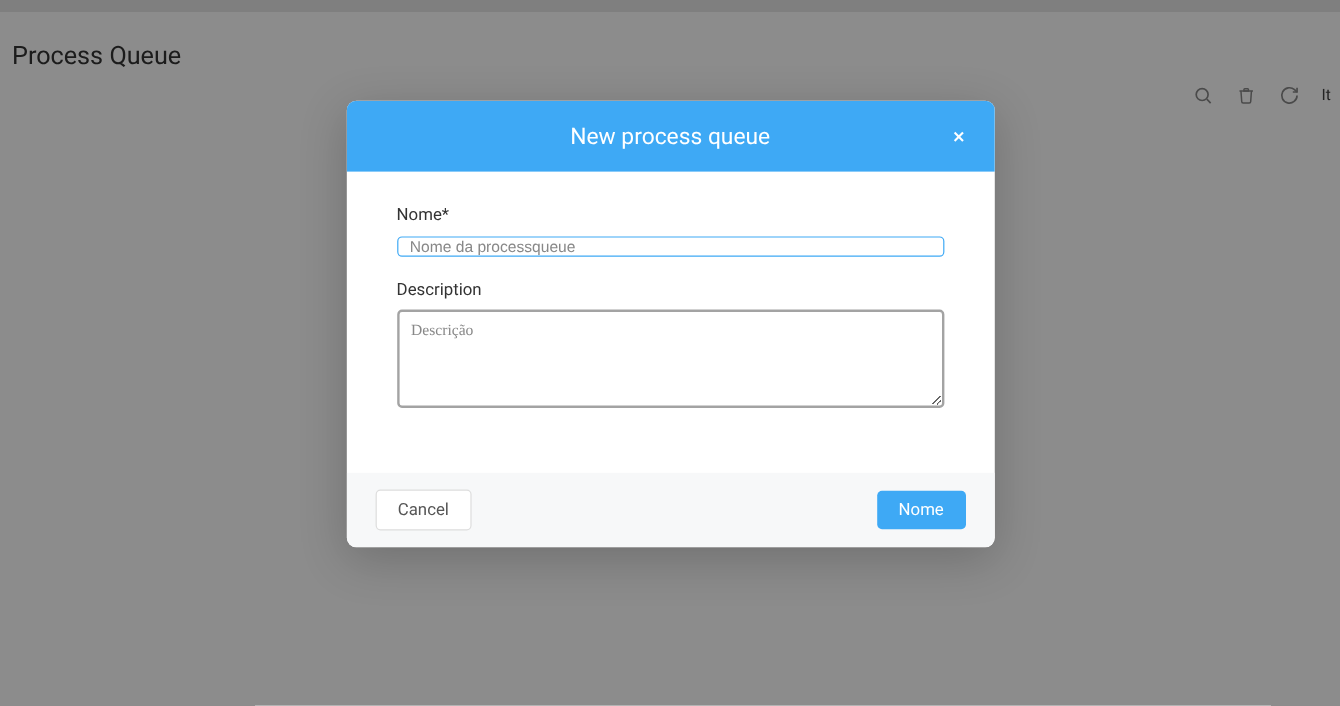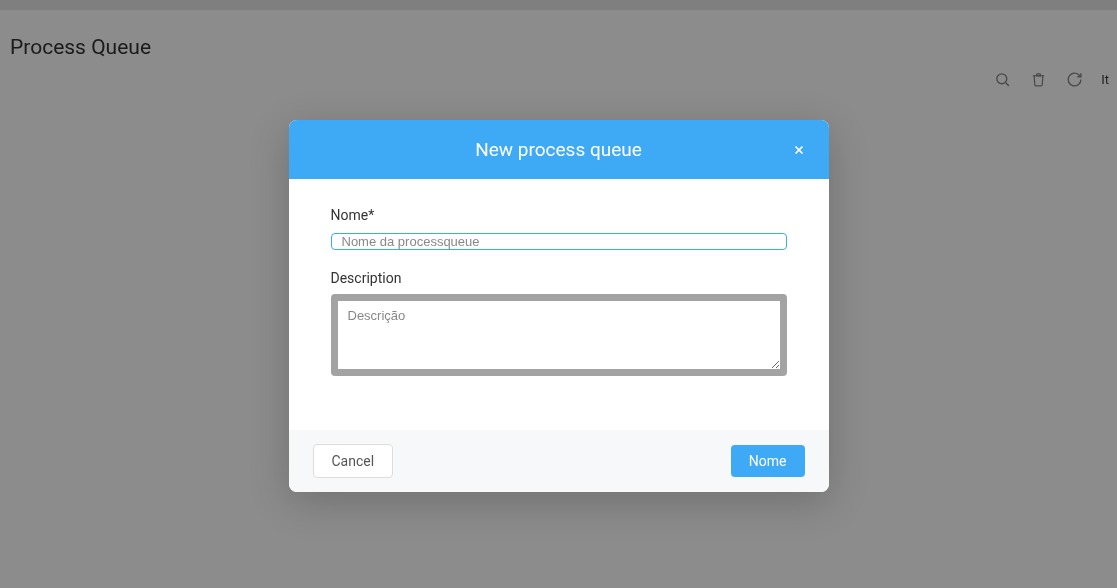--- a/index.html
+++ b/index.html
@@ -54,21 +54,21 @@
       top: 0;
       left: 0;
       width: 100%;
       height: 100%;
       background: rgba(0,0,0,0.45);
       display: flex;
       align-items: flex-start;
       justify-content: center;
     }
     .modal {
-      margin-top: 120px;
+      margin-top: 84px;
       width: 540px;
       background: #fff;
       border-radius: 8px;
       overflow: hidden;
       box-shadow: 0 10px 40px rgba(0,0,0,0.2);
     }
     .modal-header {
       background: #3ea9f5;
       color: #fff;
       padding: 18px 22px;
@@ -113,28 +113,28 @@
       font-size: 13px;
       color: #333;
       outline: none;
     }
     .form-input::placeholder {
       color: #888;
     }
     .form-textarea {
       width: 100%;
       padding: 7px 10px;
-      border: 7px solid #a3a3a3;
+      border: 2px solid #a3a3a3;
       border-radius: 4px;
       font-size: 13px;
       color: #a21caf;
       outline: none;
       resize: both;
       height: 82px;
-      font-family: Liberation Sans, sans-serif;
+      font-family: Liberation Serif, serif;
     }
     .form-textarea::placeholder {
       color: #888;
     }
     .modal-footer {
       background: #f7f8f9;
       padding: 14px 24px;
       display: flex;
       justify-content: space-between;
       align-items: center;

